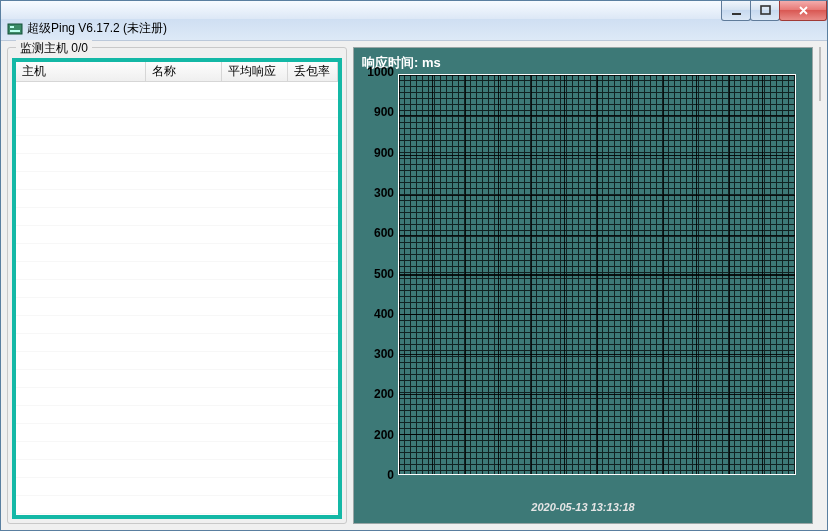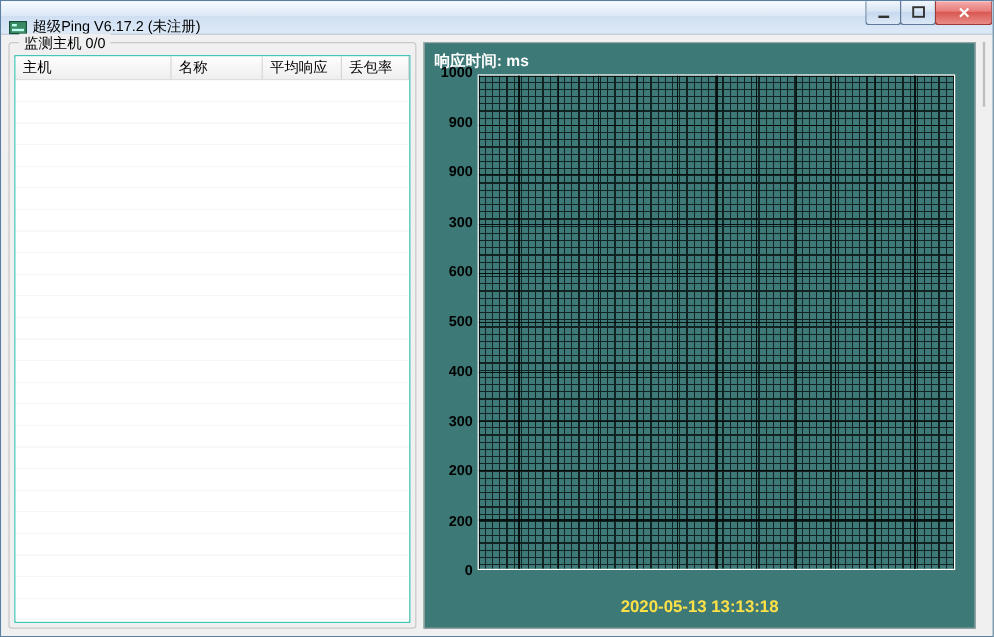--- a/index.html
+++ b/index.html
@@ -7,21 +7,21 @@
   body { background:#fff; }
   .window {
     width:828px; height:531px;
     background:linear-gradient(#e9eff7,#dbe6f4);
     border:1px solid #5a7fa0;
     position:relative;
     display:flex; flex-direction:column;
   }
   
   .titlebar {
-    height:28px;
+    height:40px;
     background:linear-gradient(#f7fbff,#dde8f6 45%,#cfdff2 46%,#dde9f7);
     display:flex; align-items:center;
     padding:16px 0 0 6px;
     border-bottom:1px solid #bcc9da;
     position:relative;
   }
   .titlebar .app-icon {
     width:16px; height:16px; margin-right:4px;
     display:flex; align-items:center; justify-content:center;
   }
@@ -70,21 +70,21 @@
     flex:0 0 340px;
     padding:10px 4px 4px 4px;
   }
   .groupbox .legend {
     position:absolute; top:-8px; left:8px;
     background:#f0f0f0; padding:0 4px;
     color:#000;
   }
   .listview {
     width:100%; height:100%;
-    background:#fff; border:1px solid #14b8a6;
+    background:#fff; border:4px solid #14b8a6;
     display:flex; flex-direction:column;
   }
   .lv-header {
     height:20px; display:flex;
     background:linear-gradient(#fdfdfd,#efefef);
     border-bottom:1px solid #d6d6d6;
   }
   .lv-col {
     border-right:1px solid #d6d6d6;
     padding:2px 6px; color:#000;
@@ -127,21 +127,21 @@
   }
   .y-ticks {
     position:absolute; left:0; top:0; bottom:14px; width:34px;
   }
   .y-tick {
     position:absolute; right:2px; transform:translateY(-50%);
     color:#000000; font-weight:bold; font-size:12px;
   }
   .x-label {
     position:absolute; left:0; right:0; bottom:10px; text-align:center;
-    color:#fde047; font-weight:bold; font-size:14px;
+    color:#e5e5e5; font-weight:bold; font-size:11px;font-style:italic;
   }
   .bottom-panel {
     height:54px;
     background:#fff;
     border:1px solid #bdbdbd;
   }
 </style>
 </head>
 <body>
 

